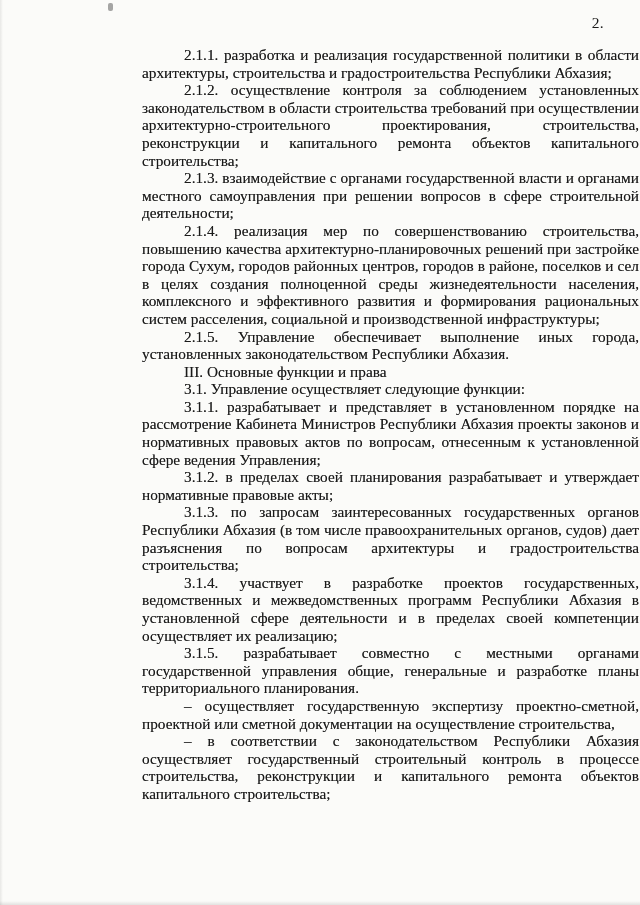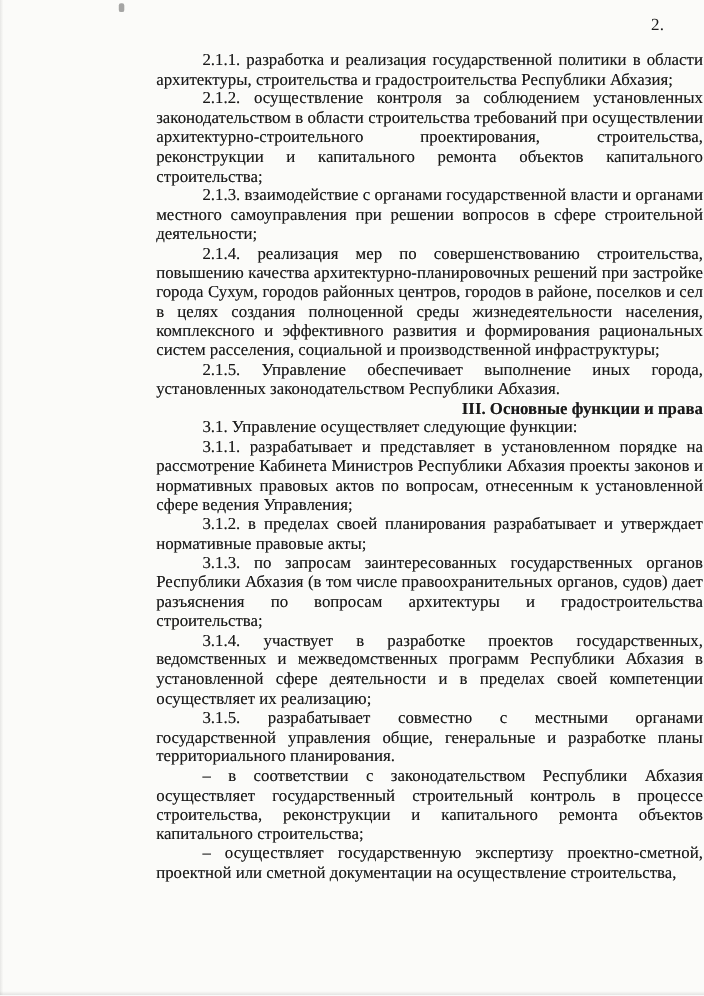--- a/index.html
+++ b/index.html
@@ -57,22 +57,22 @@
   .body-text p {
     margin: 0;
     padding: 0;
     text-indent: 42px;
   }
   .section-heading {
     margin: 10px 0 12px 0;
     padding: 0;
     text-indent: 42px;
     font-size: 15.3px;
-    font-weight: bold;
-    text-align: right;
+    font-weight: normal;
+    text-align: left;
   }
 </style>
 </head>
 <body>
 
 <div class="page">
 
   <div class="edge-left"></div>
   <div class="edge-bottom"></div>
   <div class="speck"></div>
@@ -87,17 +87,17 @@
     <p>2.1.5. Управление обеспечивает выполнение иных города, установленных законодательством Республики Абхазия.</p>
 
     <p class="section-heading">III. Основные функции и права</p>
 
     <p>3.1.  Управление осуществляет следующие функции:</p>
     <p>3.1.1. разрабатывает и представляет в установленном порядке на рассмотрение Кабинета Министров Республики Абхазия проекты законов и нормативных правовых актов по вопросам, отнесенным к установленной сфере ведения Управления;</p>
     <p>3.1.2. в пределах своей планирования разрабатывает и утверждает нормативные правовые акты;</p>
     <p>3.1.3. по запросам заинтересованных государственных органов Республики Абхазия (в том числе правоохранительных органов, судов) дает разъяснения по вопросам архитектуры и градостроительства строительства;</p>
     <p>3.1.4. участвует в разработке проектов государственных, ведомственных и межведомственных программ Республики Абхазия в установленной сфере деятельности и в пределах своей компетенции осуществляет их реализацию;</p>
     <p>3.1.5. разрабатывает совместно с местными органами государственной управления общие, генеральные и разработке планы территориального планирования.</p>
+    <p>– осуществляет государственную экспертизу проектно-сметной, проектной или сметной документации на осуществление строительства,</p>
     <p>– в соответствии с законодательством Республики Абхазия осуществляет государственный строительный контроль в процессе строительства, реконструкции и капитального ремонта объектов капитального строительства;</p>
-    <p>– осуществляет государственную экспертизу проектно-сметной, проектной или сметной документации на осуществление строительства,</p>
   </div>
 
 </div>
 
 </body></html>

